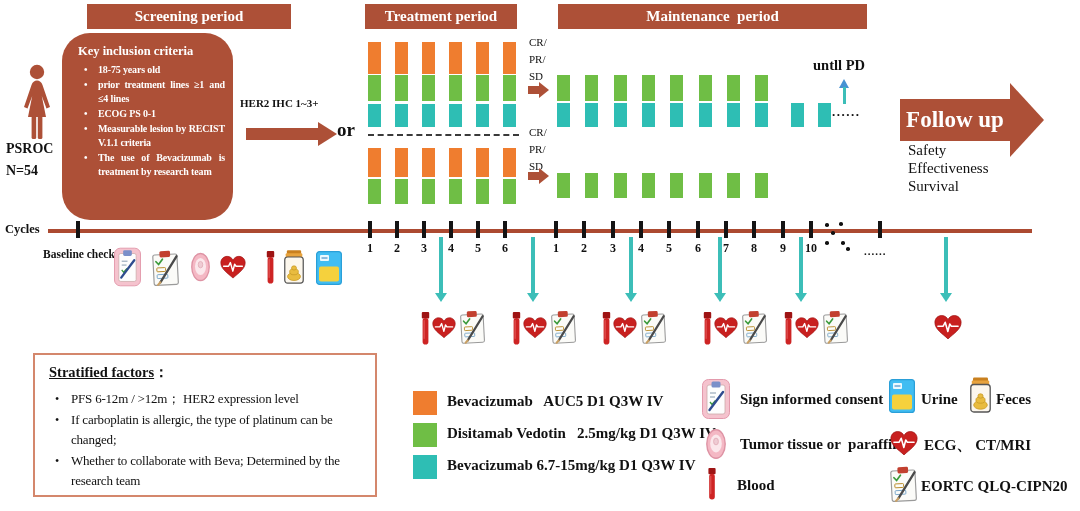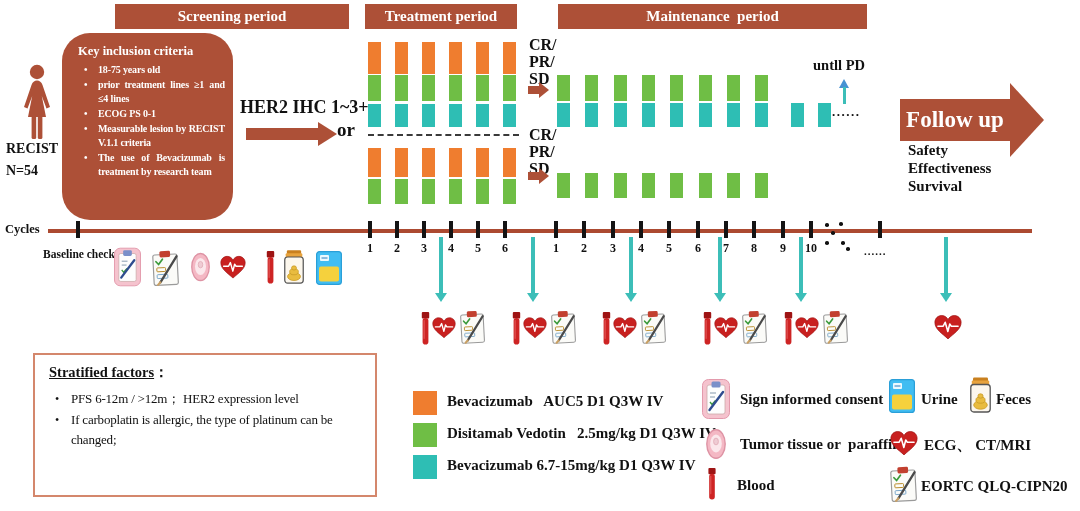--- a/index.html
+++ b/index.html
@@ -14,35 +14,35 @@
   .darrow{position:absolute;top:237px;width:3.2px;height:57px;background:var(--arrowteal)}
   .darrow::after{content:"";position:absolute;left:-4.6px;top:56px;border:6px solid transparent;
                  border-top:9px solid var(--arrowteal)}
   .uarrow-shaft{position:absolute;left:843px;top:87px;width:3.2px;height:17px;background:var(--arrowteal)}
   .uarrow-head{position:absolute;left:839px;top:79px;width:0;height:0;border-left:5.8px solid transparent;
                border-right:5.8px solid transparent;border-bottom:9px solid #4692D3}
   .dot{position:absolute;width:3.6px;height:3.6px;border-radius:50%;background:#111}
   .sarrow{position:absolute;width:11px;height:8px;background:var(--brown)}
   .sarrow::after{content:"";position:absolute;left:11px;top:-4.5px;width:0;height:0;
                  border:8.5px solid transparent;border-right:0;border-left:10px solid var(--brown)}
-  .resp{position:absolute;left:529px;font-size:16px;font-weight:bold;line-height:1;white-space:pre}
+  .resp{position:absolute;left:529px;font-size:11px;font-weight:normal;line-height:1;white-space:pre}
   .dashline{position:absolute;left:368px;top:134px;width:151px;border-top:2.6px dashed #3a3a3a}
-  .her2-label{position:absolute;left:240px;top:97px;font-size:18px;font-weight:bold;white-space:pre}
+  .her2-label{position:absolute;left:240px;top:97px;font-size:11px;font-weight:bold;white-space:pre}
   .her2-body{position:absolute;left:246px;top:128px;width:72px;height:12px;background:var(--brown)}
   .her2-head{position:absolute;left:318px;top:122px;width:0;height:0;border-top:12px solid transparent;
              border-bottom:12px solid transparent;border-left:19px solid var(--brown)}
   .or-label{position:absolute;left:337px;top:119px;font-size:19px;font-weight:bold}
   .untilpd{position:absolute;left:813px;top:57px;font-size:14.5px;font-weight:bold;white-space:pre}
   .bars-ellipsis{position:absolute;left:832px;top:104px;font-size:13px;font-weight:bold;letter-spacing:1.5px}
   .tl-ellipsis{position:absolute;left:864px;top:245px;font-size:11px;font-weight:bold;letter-spacing:1px}
   .fu-body{position:absolute;left:900px;top:99px;width:110px;height:42px;background:var(--brown);
            color:#fff;font-size:23px;font-weight:bold;text-align:center;line-height:42px}
   .fu-head{position:absolute;left:1010px;top:83px;width:0;height:0;border-top:37px solid transparent;
            border-bottom:37px solid transparent;border-left:34px solid var(--brown)}
-  .fu-out{position:absolute;left:908px;font-size:15px;font-weight:bold}
+  .fu-out{position:absolute;left:908px;font-size:15px;font-weight:normal}
   .cohort{position:absolute;left:6px;font-size:14px;font-weight:bold}
   .cycles-label{position:absolute;left:5px;top:222px;font-size:12.5px;font-weight:bold}
   .baseline-label{position:absolute;left:43px;top:248px;font-size:11.5px;font-weight:bold}
   .inc-box{position:absolute;left:62px;top:33px;width:171px;height:187px;border-radius:28px;
            background:var(--brown);color:#fff;box-sizing:border-box;padding:9px 8px 0 10px}
   .inc-title{font-size:12.5px;font-weight:bold;margin:2px 0 4px 6px}
   .inc-item{position:relative;margin-left:6px;padding-left:20px;font-size:10px;font-weight:bold;
             line-height:14px;letter-spacing:-0.15px;text-align:justify;margin-bottom:1px}
   .inc-item::before{content:"\2022";position:absolute;left:6px}
   .strat-box{position:absolute;left:33px;top:353px;width:344px;height:144px;border:2px solid var(--boxborder);
@@ -110,28 +110,28 @@
       <rect x="0.6" y="0.6" width="24.8" height="32.8" rx="3" fill="#41BDF2" stroke="#2A9FD8" stroke-width="1.2"></rect>
       <rect x="3" y="15.5" width="20" height="15" rx="2" fill="#F5D13D"></rect>
       <rect x="4" y="4" width="9" height="6" rx="1" fill="#FFFFFF" opacity="0.9"></rect>
       <line x1="5.5" y1="7" x2="11.5" y2="7" stroke="#4a90c9" stroke-width="1.2"></line>
     </symbol>
   </defs>
 </svg>
 
 <div id="stage">
 
-  <div class="hdr" style="left:115px;width:234px">Screening period</div>
+  <div class="hdr" style="left:87px;width:204px">Screening period</div>
   <div class="hdr" style="left:365px;width:152px">Treatment period</div>
   <div class="hdr" style="left:558px;width:309px">Maintenance  period</div>
 
   <svg class="abs" style="left:17px;top:64px;width:40px;height:78px">
       <use href="#sym-woman"></use>
     </svg>
-  <div class="cohort" style="top:141px">RECIST</div>
+  <div class="cohort" style="top:141px">PSROC</div>
   <div class="cohort" style="top:163px">N=54</div>
 
   <div class="inc-box">
     <div class="inc-title">Key inclusion criteria</div>
     <div class="inc-item">18-75 years old</div>
     <div class="inc-item">prior treatment lines ≥1 and ≤4 lines</div>
     <div class="inc-item">ECOG PS 0-1</div>
     <div class="inc-item">Measurable lesion by RECIST V.1.1 criteria</div>
     <div class="inc-item">The use of Bevacizumab is treatment by research team</div>
   </div>
@@ -165,20 +165,21 @@
 
   <div class="cycles-label">Cycles</div>
   <div class="tline"></div>
   <div class="baseline-label">Baseline check</div>
   <div class="tl-ellipsis">......</div>
 
   <div class="strat-box">
     <div class="strat-title"><span class="t">Stratified factors</span><span>：</span></div>
     <div class="strat-item">PFS 6-12m / &gt;12m；  HER2 expression level</div>
     <div class="strat-item">If carboplatin is allergic, the type of platinum can be changed;</div>
+    <div class="strat-item">Whether to collaborate with Beva; Determined by the research team</div>
   </div>
 
 <div class="abs" style="left: 368px; top: 42px; width: 13px; height: 32px; background: rgb(239, 125, 47);"></div>
     <div class="abs" style="left: 368px; top: 75px; width: 13px; height: 26px; background: rgb(111, 190, 69);"></div>
     <div class="abs" style="left: 368px; top: 104px; width: 13px; height: 23px; background: rgb(46, 190, 180);"></div>
     <div class="abs" style="left: 368px; top: 148px; width: 13px; height: 29px; background: rgb(239, 125, 47);"></div>
     <div class="abs" style="left: 368px; top: 179px; width: 13px; height: 25px; background: rgb(111, 190, 69);"></div>
     <div class="abs" style="left: 395px; top: 42px; width: 13px; height: 32px; background: rgb(239, 125, 47);"></div>
     <div class="abs" style="left: 395px; top: 75px; width: 13px; height: 26px; background: rgb(111, 190, 69);"></div>
     <div class="abs" style="left: 395px; top: 104px; width: 13px; height: 23px; background: rgb(46, 190, 180);"></div>

